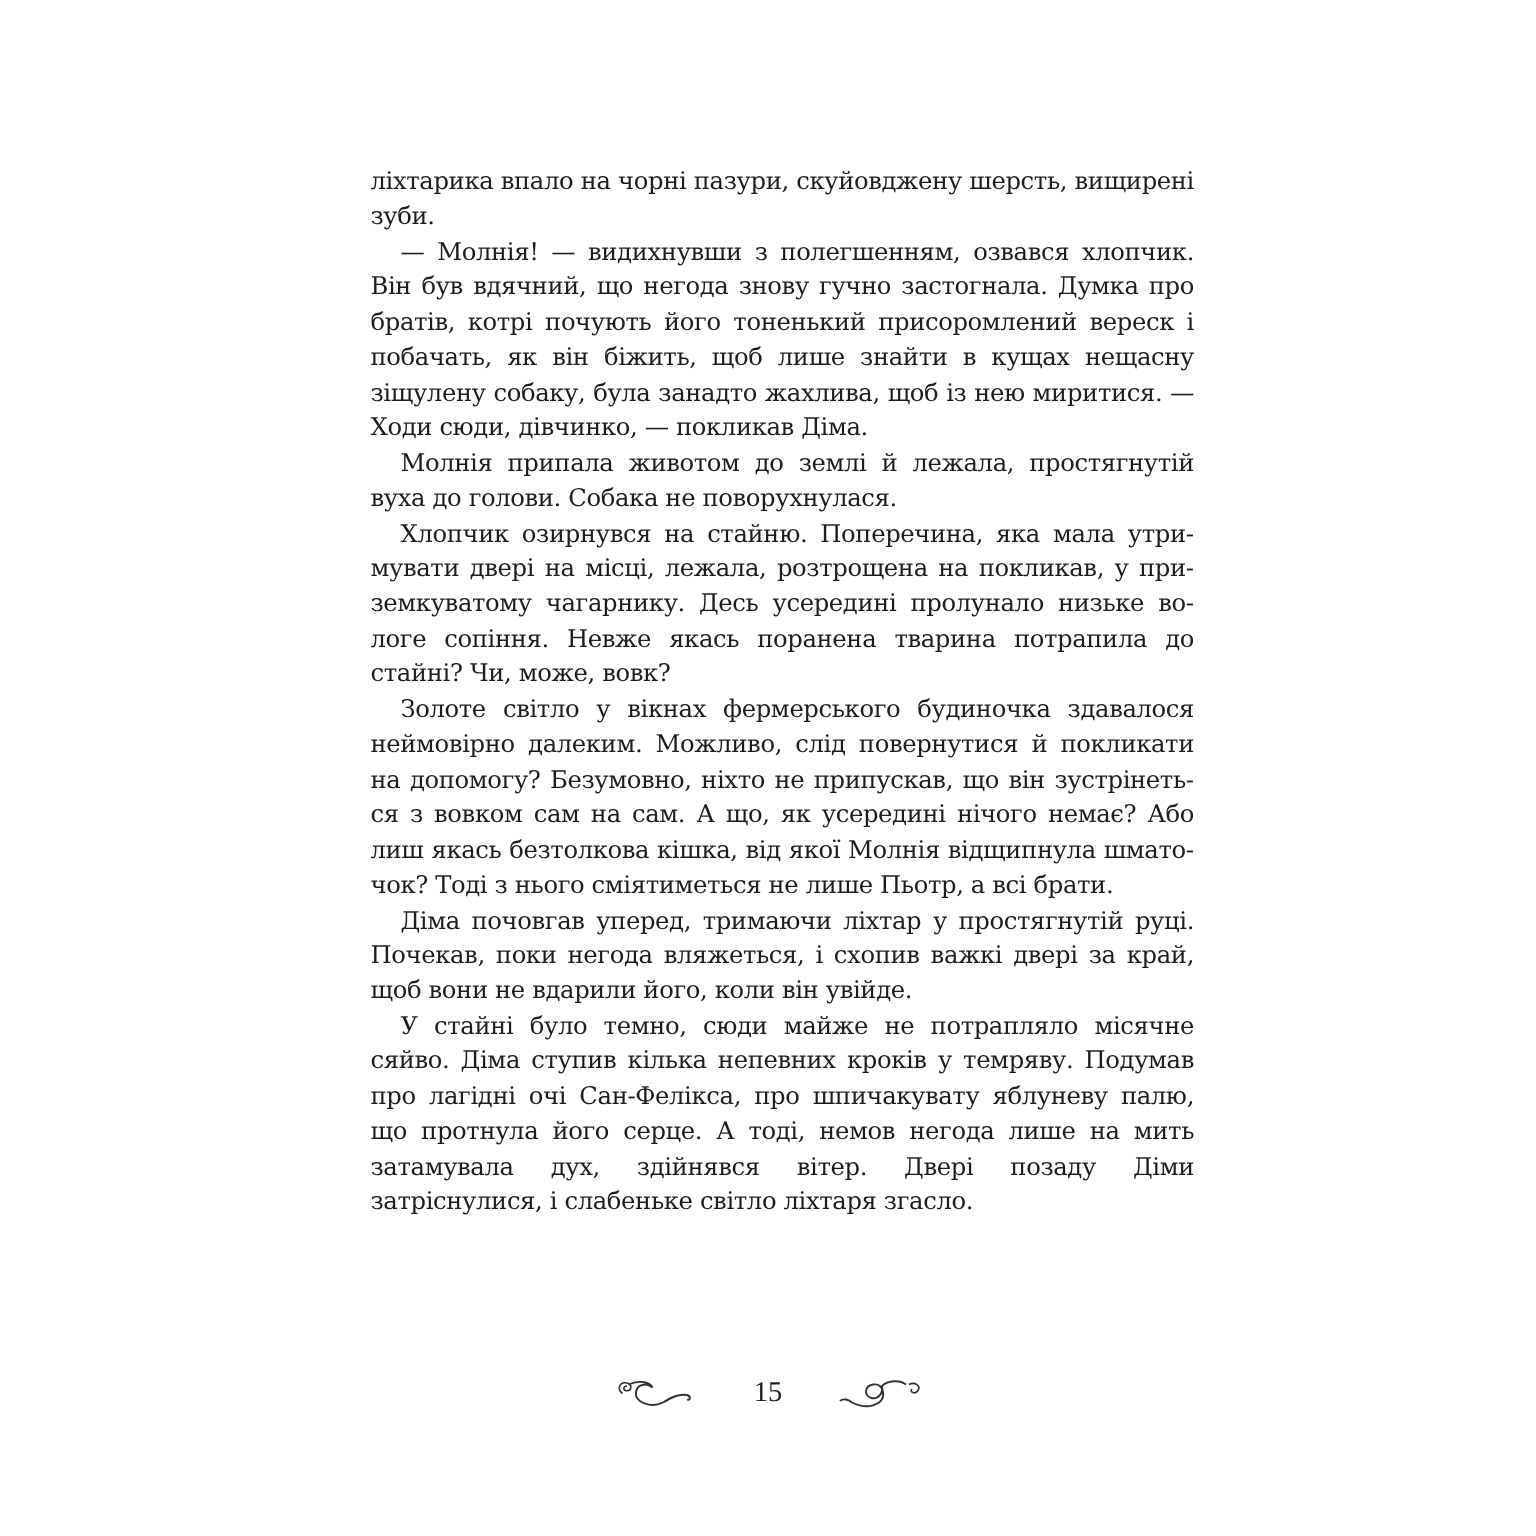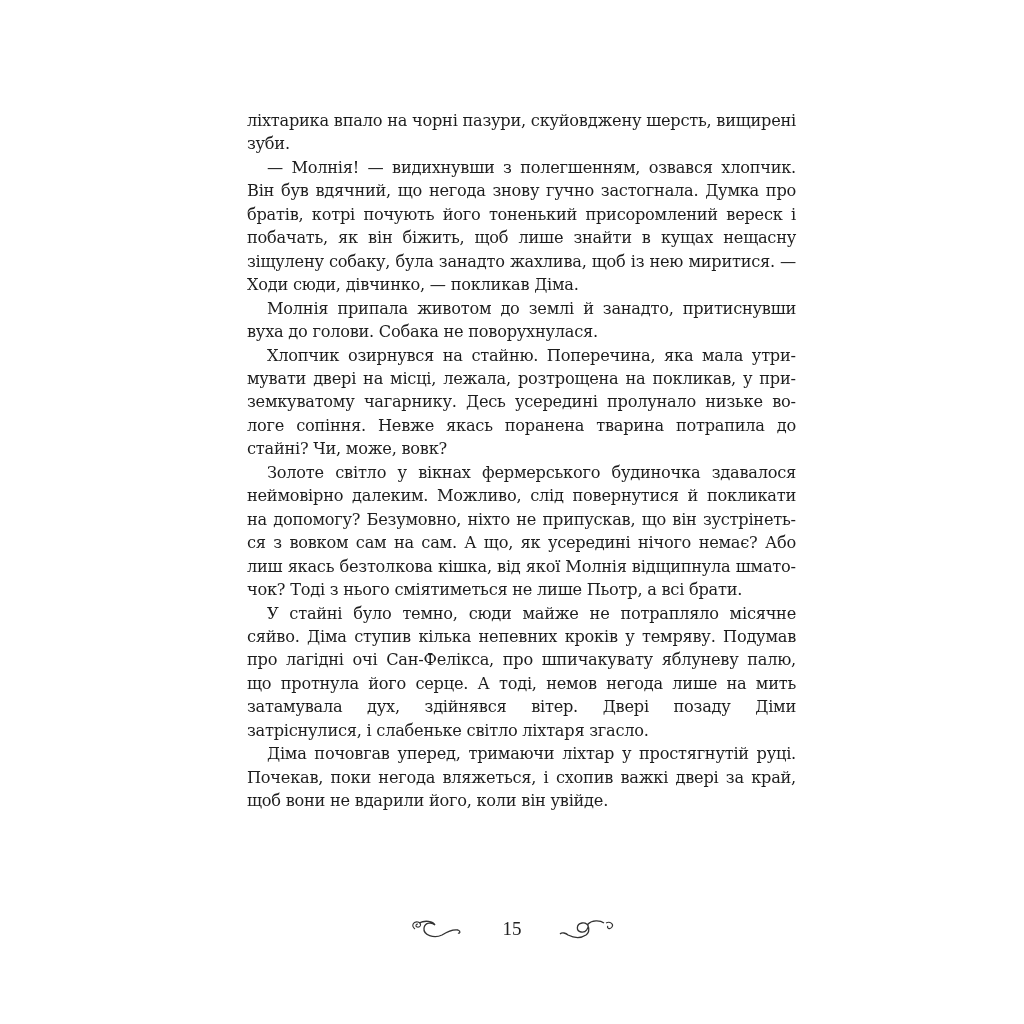--- a/index.html
+++ b/index.html
@@ -26,25 +26,25 @@
     font-size: 19px; color:#222; padding:0 10px;
   }
   .orn { width:62px; height:24px; }
 </style>
 </head>
 <body>
 
 <div class="page">
   <p class="para noindent">ліхтарика впало на чорні пазури, скуйовджену шерсть, вищи­рені зуби.</p>
   <p class="para">— Молнія! — видихнувши з полегшенням, озвався хлопчик. Він був вдячний, що негода знову гучно застогнала. Думка про братів, котрі почують його тоненький присоромлений вереск і побачать, як він біжить, щоб лише знайти в кущах нещасну зіщулену собаку, була занадто жахлива, щоб із нею миритися. — Ходи сюди, дівчинко, — покликав Діма.</p>
-  <p class="para">Молнія припала животом до землі й занадто, притиснувши вуха до голови. Собака не поворухнулася.</p>
+  <p class="para">Молнія припала животом до землі й лежала, простягнутій вуха до голови. Собака не поворухнулася.</p>
   <p class="para">Хлопчик озирнувся на стайню. Поперечина, яка мала утри­мувати двері на місці, лежала, розтрощена на покликав, у при­земкуватому чагарнику. Десь усередині пролунало низьке во­логе сопіння. Невже якась поранена тварина потрапила до стайні? Чи, може, вовк?</p>
   <p class="para">Золоте світло у вікнах фермерського будиночка здавалося неймовірно далеким. Можливо, слід повернутися й покликати на допомогу? Безумовно, ніхто не припускав, що він зустрінеть­ся з вовком сам на сам. А що, як усередині нічого немає? Або лиш якась безтолкова кішка, від якої Молнія відщипнула шмато­чок? Тоді з нього сміятиметься не лише Пьотр, а всі брати.</p>
+  <p class="para">Діма почовгав уперед, тримаючи ліхтар у простягнутій руці. Почекав, поки негода вляжеться, і схопив важкі двері за край, щоб вони не вдарили його, коли він увійде.</p>
   <p class="para">У стайні було темно, сюди майже не потрапляло місячне сяйво. Діма ступив кілька непевних кроків у темряву. Подумав про лагідні очі Сан-Фелікса, про шпичакувату яблуневу палю, що протнула його серце. А тоді, немов негода лише на мить затамувала дух, здійнявся вітер. Двері позаду Діми затріснулися, і слабеньке світло ліхтаря згасло.</p>
-  <p class="para">Діма почовгав уперед, тримаючи ліхтар у простягнутій руці. Почекав, поки негода вляжеться, і схопив важкі двері за край, щоб вони не вдарили його, коли він увійде.</p>
 </div>
 
 <div class="folio">
   <svg class="orn" viewBox="0 0 62 24">
     <path d="M8 12 c-4 -3 -2 -8 3 -7 c4 1 3 6 -1 5 c-2 -1 -1 -3 1 -3" fill="none" stroke="#333" stroke-width="1.1"></path>
     <path d="M12 6 c6 -3 14 -2 16 2 c-3 -3 -10 -3 -11 3 c-1 7 10 11 18 7 c5 -3 10 -6 16 -5 c3 1 2 4 0 3" fill="none" stroke="#333" stroke-width="1.3"></path>
   </svg>
   <span class="folio-num">15</span>
   <svg class="orn" viewBox="0 0 62 24">
     <path d="M4 17 c2 -2 6 -1 8 1 c6 3 12 4 18 0 c5 -4 3 -13 -4 -12 c-6 1 -6 8 -1 9 c5 1 8 -4 7 -8 c4 -4 12 -4 16 -1" fill="none" stroke="#333" stroke-width="1.3"></path>

